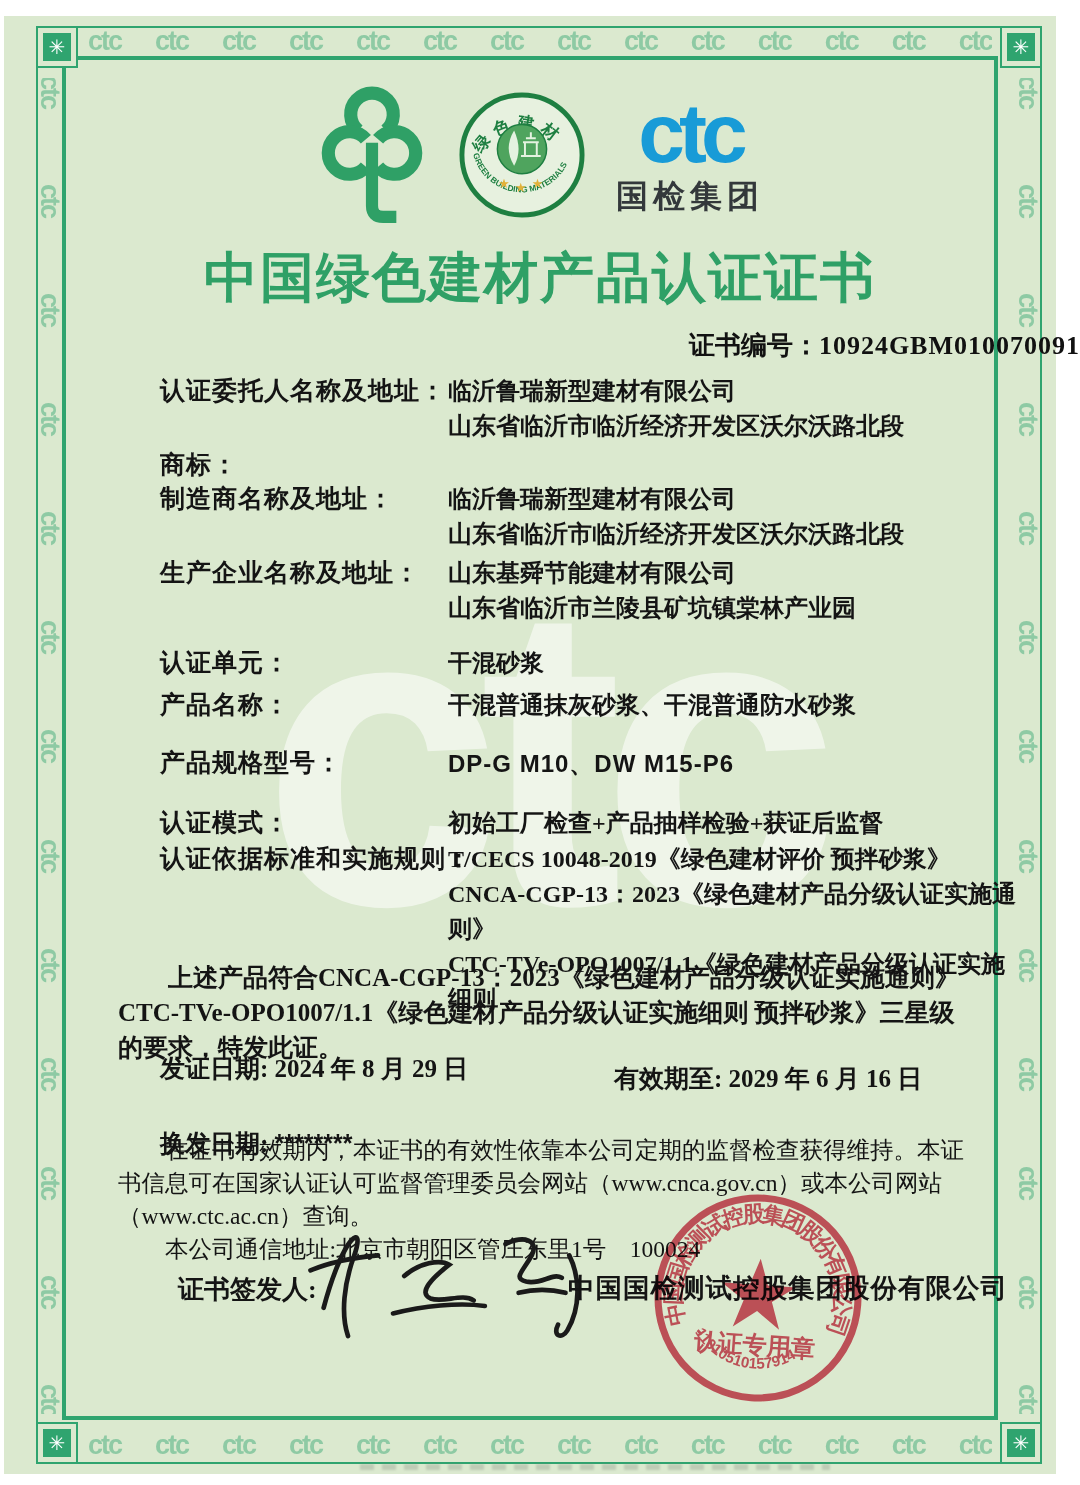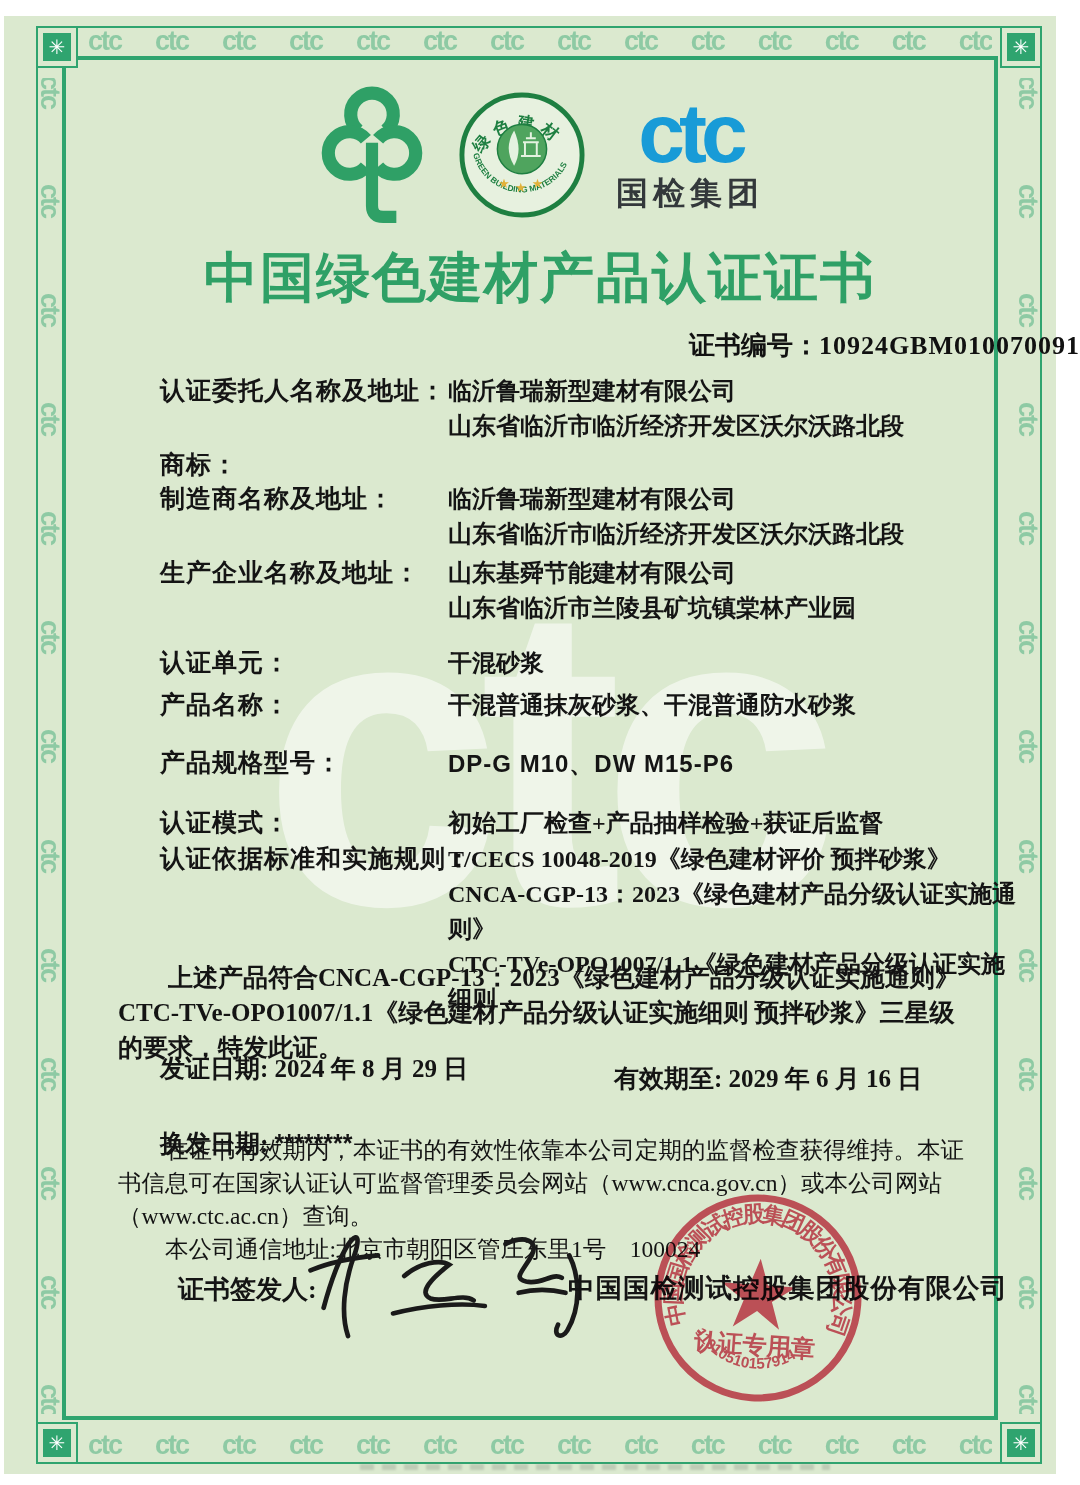--- a/index.html
+++ b/index.html
@@ -32,21 +32,21 @@
   .watermark{position:absolute;left:0;right:0;top:540px;text-align:center;
              font-family:"Liberation Sans",sans-serif;font-weight:800;font-size:430px;
              letter-spacing:-22px;color:rgba(255,255,255,0.55);line-height:1;pointer-events:none;}
 
   
   .logos{position:absolute;left:0;top:84px;width:1080px;display:flex;
          justify-content:center;align-items:center;gap:30px;}
   .ctc-logo{display:flex;flex-direction:column;align-items:center;line-height:1;}
   .ctc-word{font-family:"Liberation Sans",sans-serif;font-weight:800;font-size:84px;
             letter-spacing:-6px;color:#189bd7;line-height:0.85;}
-  .ctc-sub{font-family:Liberation Mono, monospace;font-weight:800;font-size:32px;
+  .ctc-sub{font-family:Liberation Sans, sans-serif;font-weight:800;font-size:32px;
            letter-spacing:5px;color:#33383b;margin-top:10px;}
 
   
   .title{position:absolute;left:0;top:242px;width:1080px;text-align:center;
          font-size:54px;font-weight:900;color:#2fa066;letter-spacing:2px;}
   .certno{position:absolute;left:0;top:328px;width:1080px;text-align:right;
           font-size:26px;font-weight:700;color:#111;}
   .certno b{font-family:"Liberation Serif",serif;letter-spacing:1px;}
 
   

